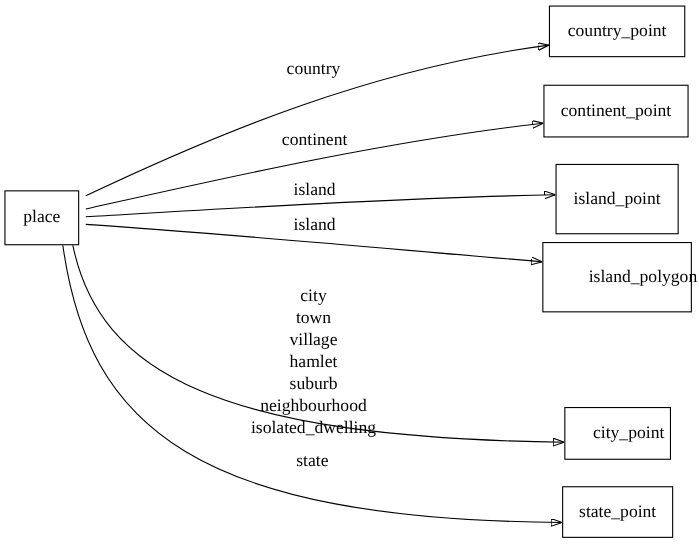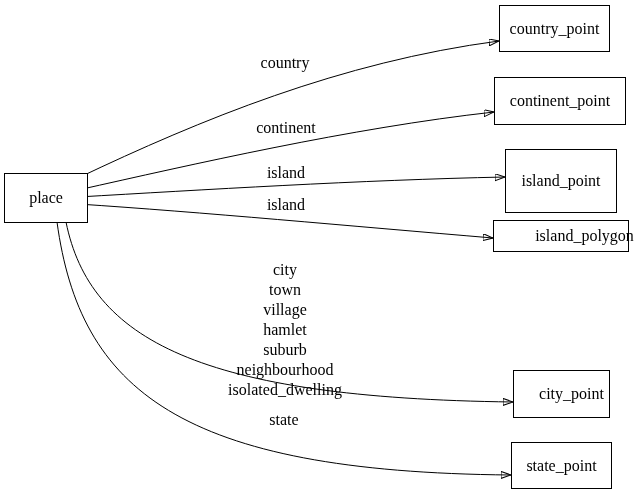--- a/index.html
+++ b/index.html
@@ -68,37 +68,37 @@
       </marker>
     </defs>
     <path d="M78,178 C200,120 340,62 499,41" marker-end="url(#arrow)"></path>
     <path d="M78,190 C190,165 350,128 494,112" marker-end="url(#arrow)"></path>
     <path d="M78,197 C200,190 360,180 505,177" marker-end="url(#arrow)"></path>
     <path d="M78,204 C200,212 350,226 493,238" marker-end="url(#arrow)"></path>
     <path d="M66,222 C90,340 200,398 513,402" marker-end="url(#arrow)"></path>
     <path d="M57,222 C80,390 180,472 511,475" marker-end="url(#arrow)"></path>
   </svg>
 
-  <div class="node" style="left:4px;   top:173px; width:84px;  height:50px;">
+  <div class="node" style="left:4px;   top:173px; width:68px;  height:50px;">
     <span>place</span>
   </div>
 
-  <div class="node" style="left:499px; top:5px;   width:111px; height:47px;align-items:center;">
+  <div class="node" style="left:499px; top:5px;   width:124px; height:47px;align-items:center;">
     <span>country_point</span>
   </div>
 
   <div class="node" style="left:494px; top:77px;  width:132px; height:48px;">
     <span>continent_point</span>
   </div>
 
   <div class="node" style="left:505px; top:149px; width:112px; height:64px;">
     <span>island_point</span>
   </div>
 
-  <div class="node" style="left:493px; top:220px; width:136px; height:32px;padding-left:47px;">
+  <div class="node" style="left:493px; top:220px; width:136px; height:64px;padding-left:47px;">
     <span>island_polygon</span>
   </div>
 
   <div class="node" style="left:513px; top:370px; width:97px;  height:48px;padding-left:20px;">
     <span>city_point</span>
   </div>
 
   <div class="node" style="left:511px; top:442px; width:101px; height:47px;">
     <span>state_point</span>
   </div>

